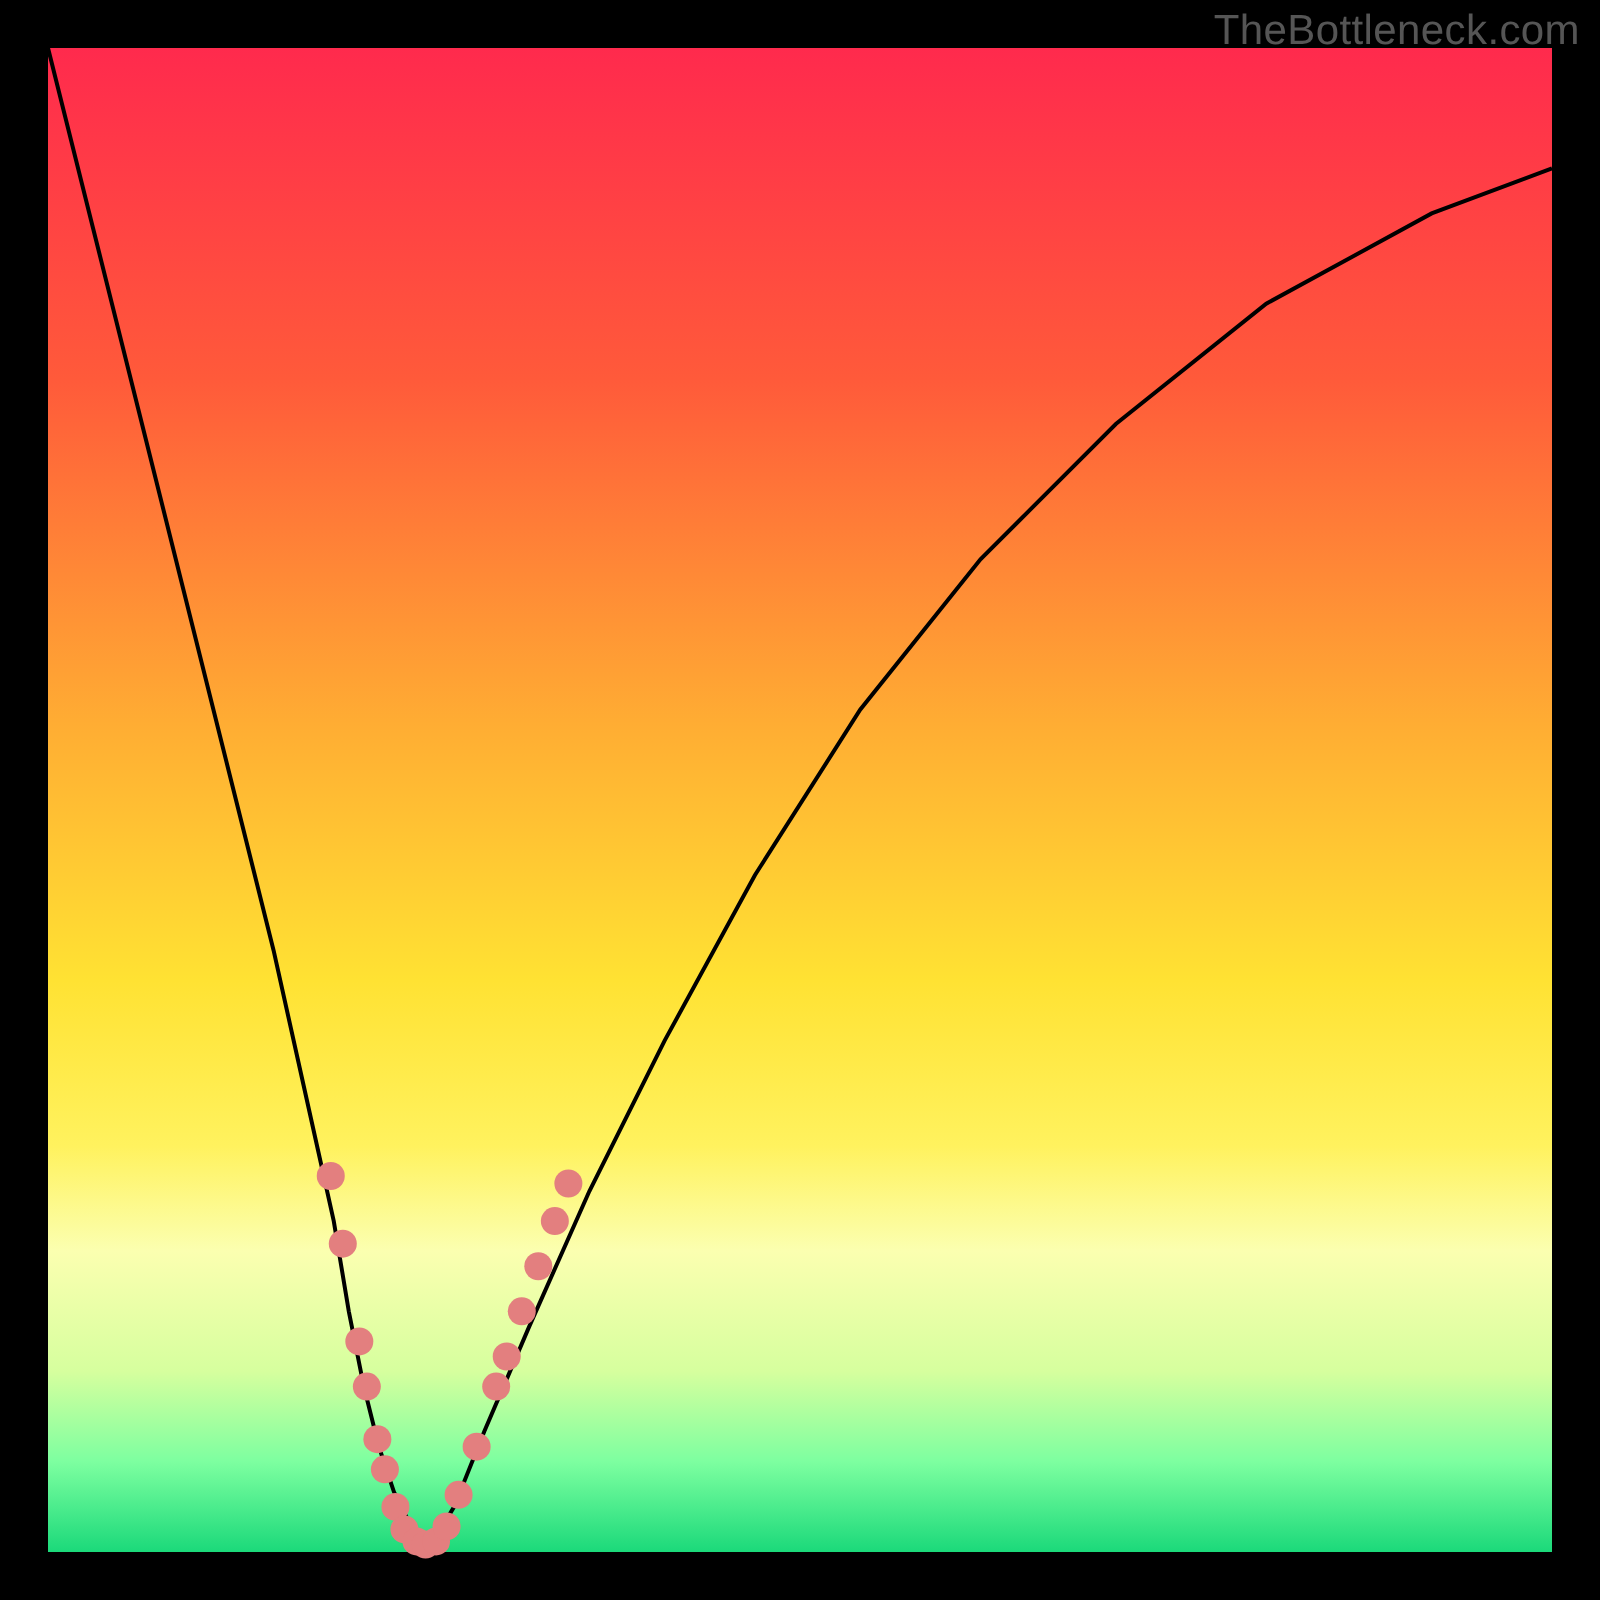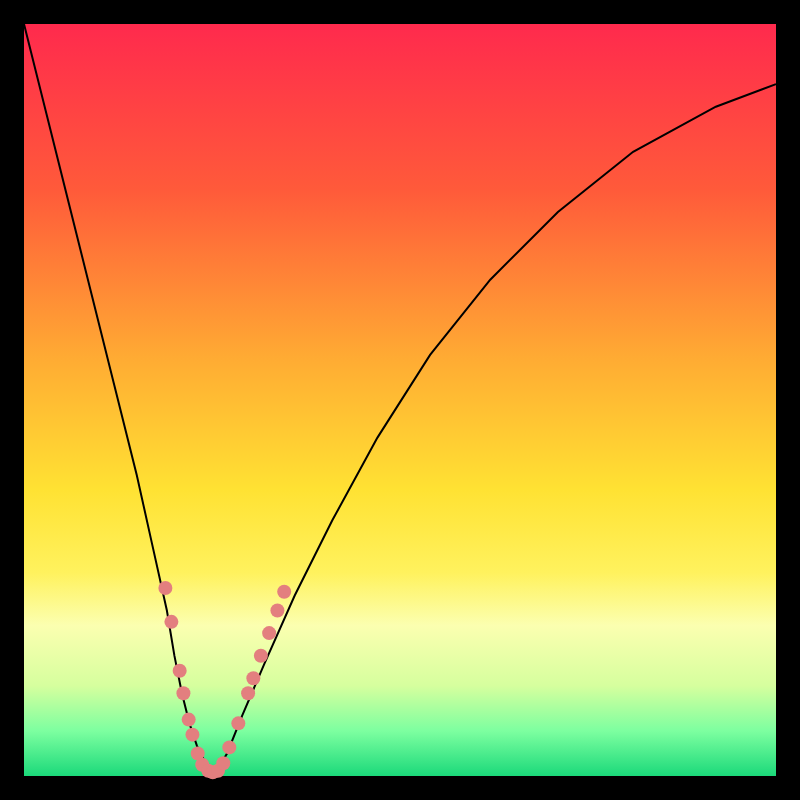--- a/index.html
+++ b/index.html
@@ -91,14 +91,15 @@
           <circle cx="29.800" cy="89.000" r="0.931" fill="#e37f7f"></circle>
           <circle cx="30.500" cy="87.000" r="0.931" fill="#e37f7f"></circle>
           <circle cx="31.500" cy="84.000" r="0.931" fill="#e37f7f"></circle>
           <circle cx="32.600" cy="81.000" r="0.931" fill="#e37f7f"></circle>
           <circle cx="33.700" cy="78.000" r="0.931" fill="#e37f7f"></circle>
           <circle cx="34.600" cy="75.500" r="0.931" fill="#e37f7f"></circle>
         </g>
     </svg>
   </div>
 
+  <div class="watermark">TheBottleneck.com</div>
 
 </div>
 
 </body></html>

